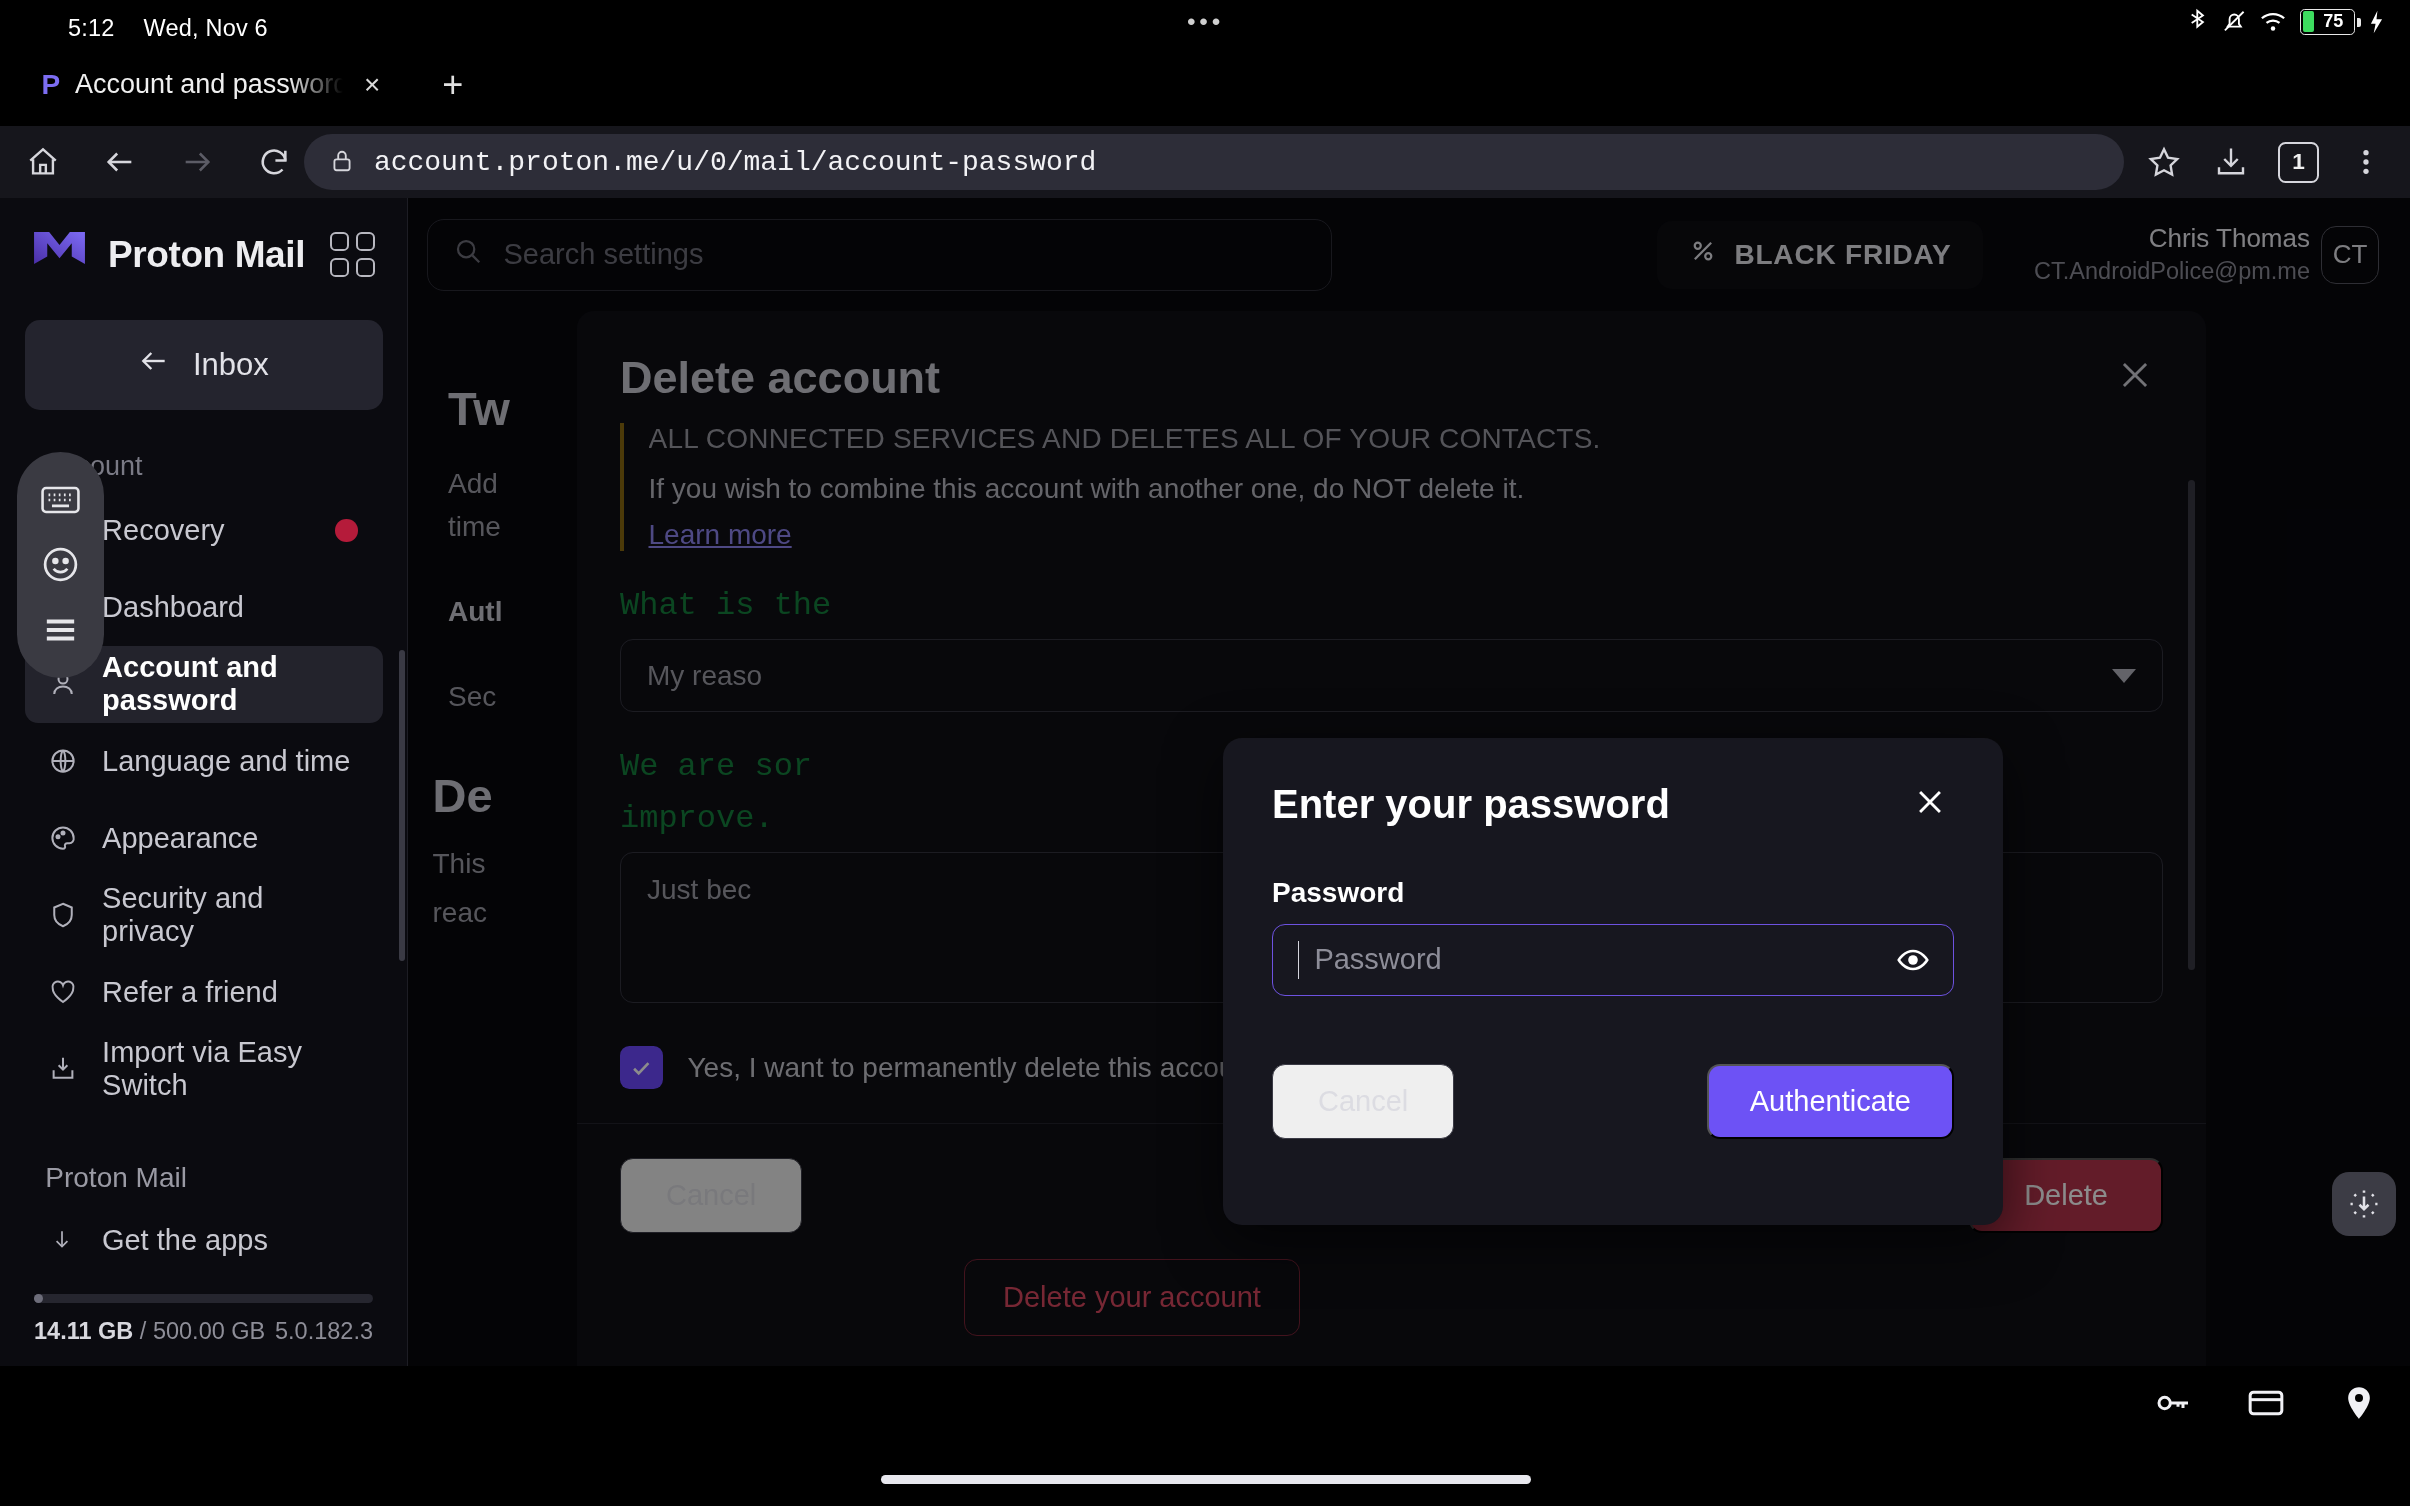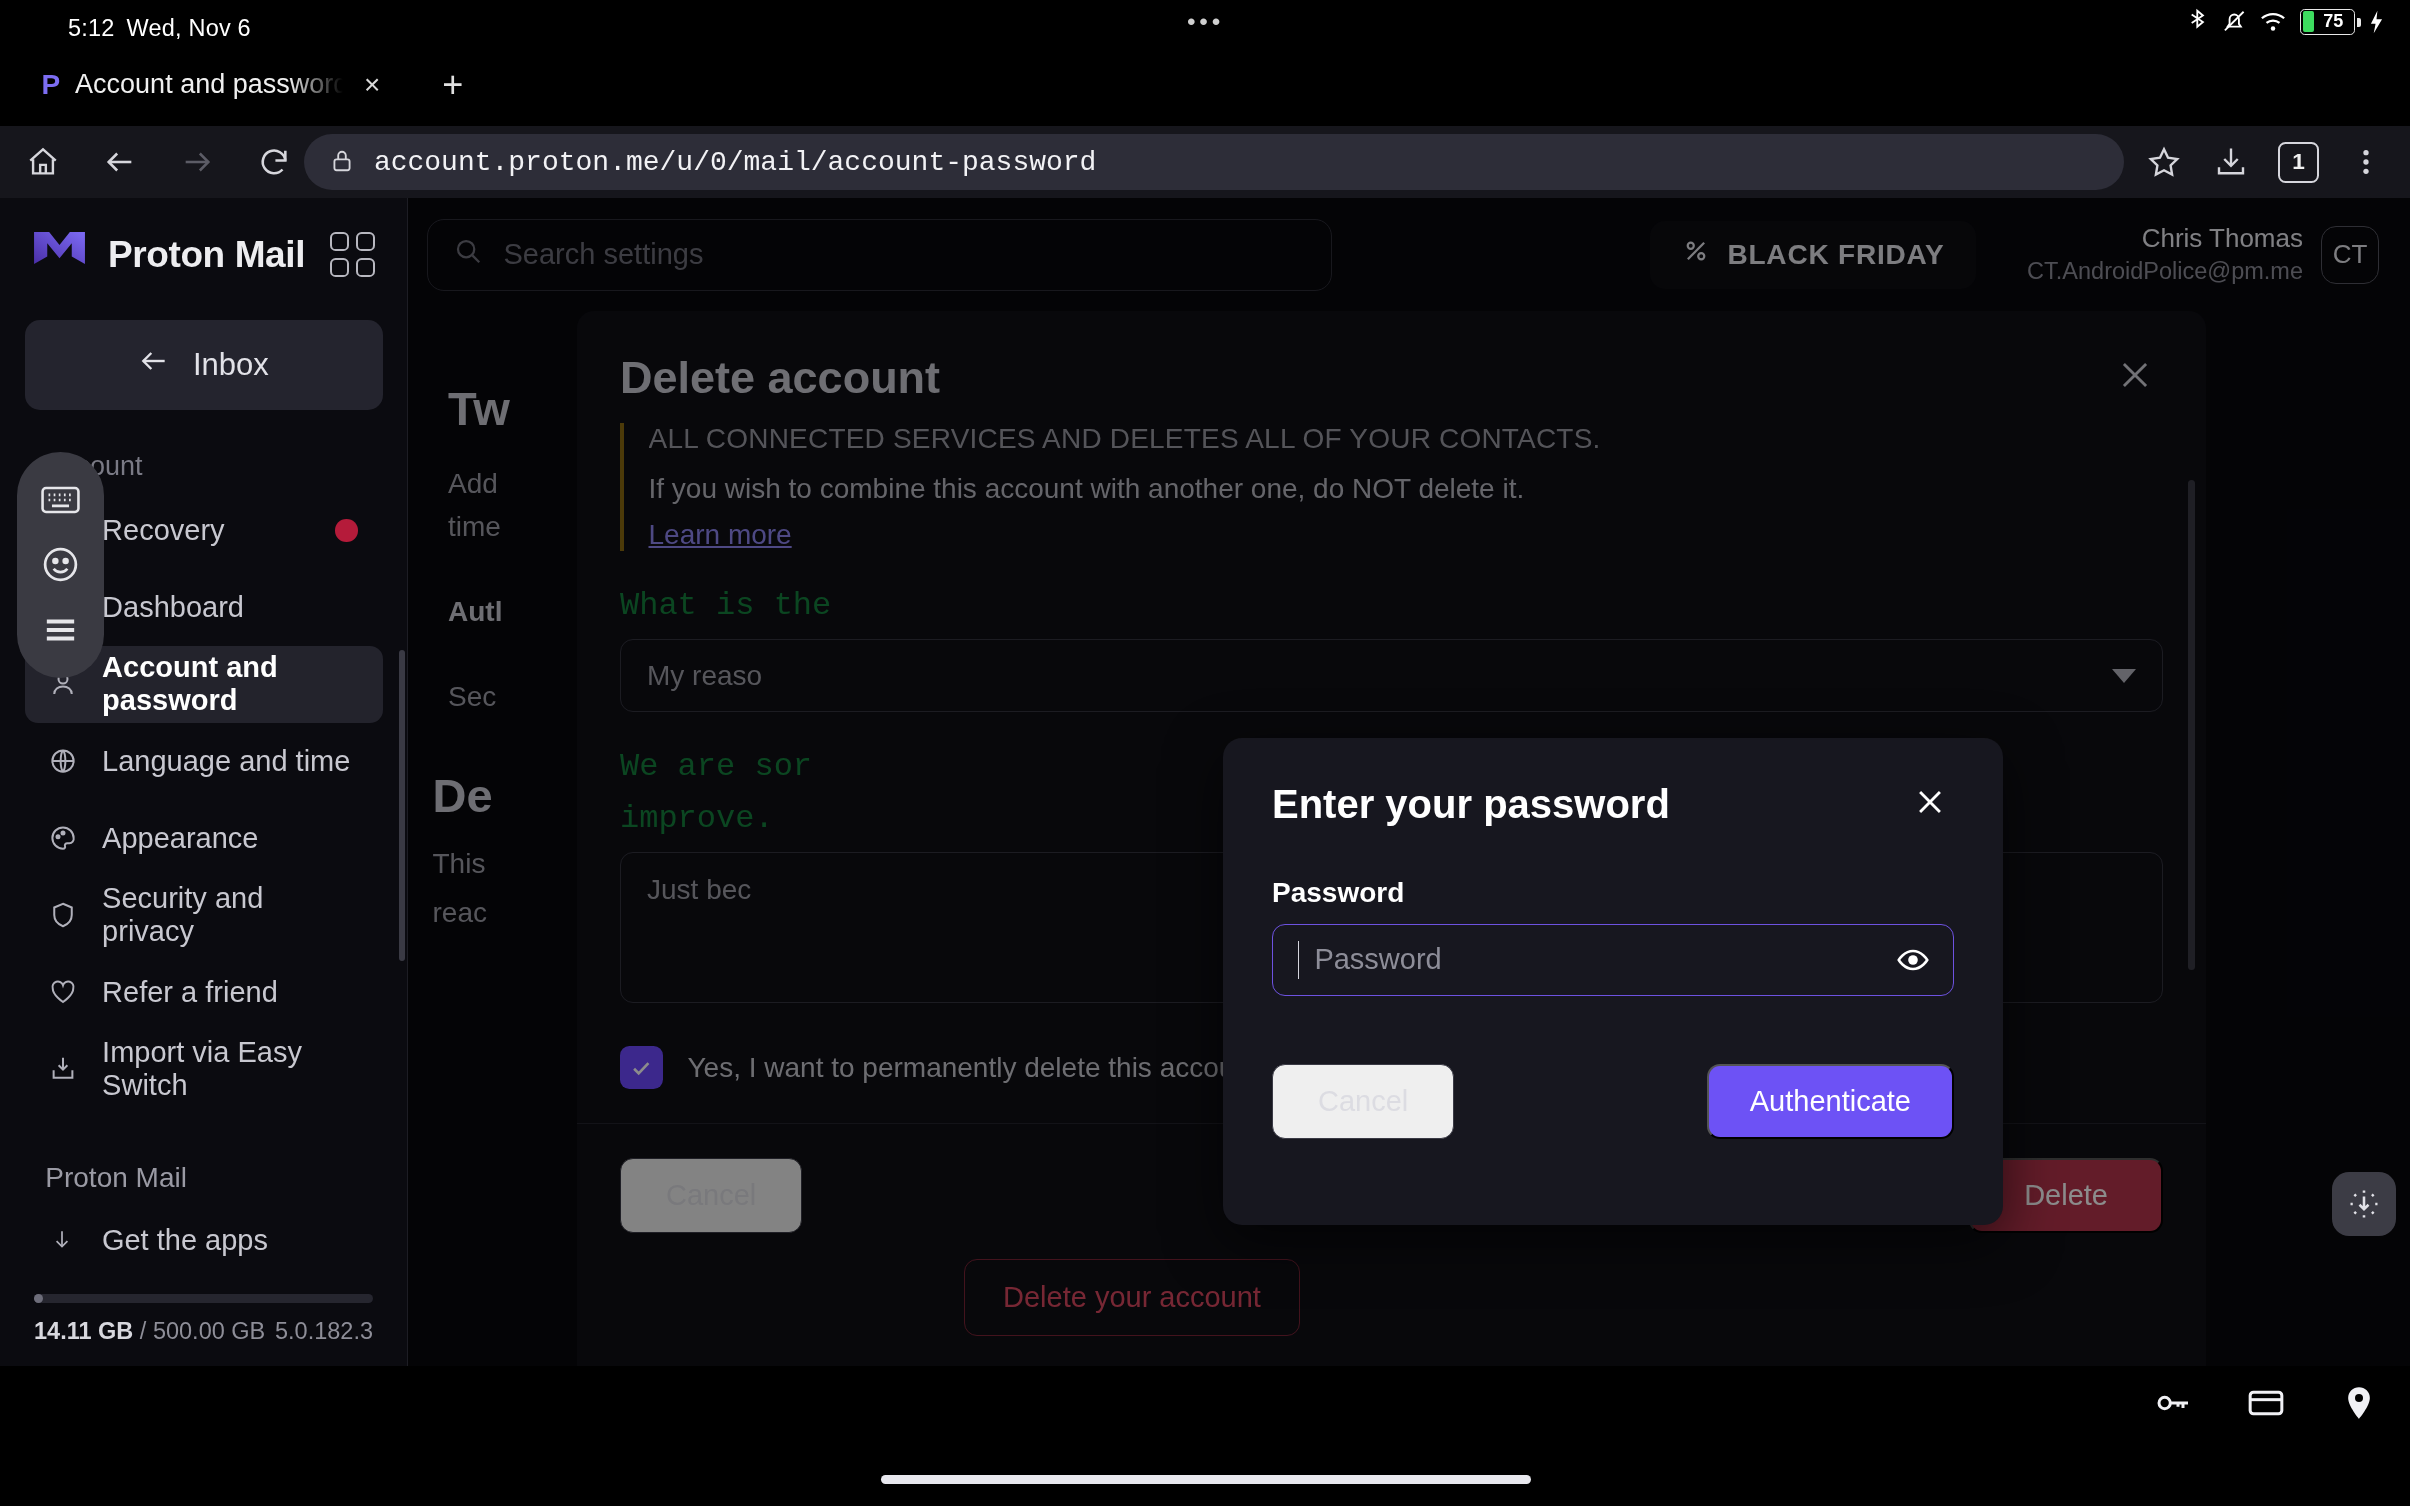--- a/index.html
+++ b/index.html
@@ -9,21 +9,21 @@
     font-family: "Liberation Sans", sans-serif;
     overflow: hidden;
   }
   .screen { position: relative; width: 2411px; height: 1507px; background: #000; }
 
   
   .statusbar {
     position: absolute; top: 0; left: 0; width: 2411px; height: 43px;
     display: flex; align-items: center; color: #fff; z-index: 60;
   }
-  .sb-left { display: flex; align-items: center; gap: 12px; padding-left: 68px; font-size: 23.5px; letter-spacing: 0.2px; margin-top: 13px; }
+  .sb-left { display: flex; align-items: center; gap: 29px; padding-left: 68px; font-size: 23.5px; letter-spacing: 0.2px; margin-top: 13px; }
   .sb-center { position: absolute; left: 50%; transform: translateX(-50%); color: #cfcfcf; font-size: 24.5px; letter-spacing: 3.8px; }
   .sb-right { margin-left: auto; display: flex; align-items: center; gap: 13px; padding-right: 26px; }
   .sb-right svg { display: block; }
   .battery {
     display: inline-flex; align-items: center; justify-content: center;
     border: 1.9px solid #e8e8e8; border-radius: 4.7px; width: 55px; height: 26px;
     position: relative; font-size: 18px; color: #fff; font-weight: 700;
   }
   .battery::after { content: ""; position: absolute; right: -6.6px; top: 8.5px; width: 3.8px; height: 9.4px; background: #e8e8e8; border-radius: 0 1.9px 1.9px 0; }
   .battery .fill { position: absolute; left: 1.9px; top: 1.9px; bottom: 1.9px; width: 11.3px; background: #3ddc5f; border-radius: 1.9px; }
@@ -107,21 +107,21 @@
   .search-box {
     width: 905px; height: 72px; border: 1.9px solid #2c2c36; border-radius: 17px;
     display: flex; align-items: center; gap: 21px; padding: 0 24.5px; color: #6e6e79;
     font-size: 29px;
   }
   .promo {
     margin-left: auto; height: 68px; background: #0d0d12; border-radius: 15px;
     display: flex; align-items: center; gap: 17px; padding: 0 32px;
     color: #e4e4ea; font-size: 28px; font-weight: 700; letter-spacing: 0.8px;
   }
-  .user { display: flex; align-items: center; gap: 18px; margin-left: 28px; }
+  .user { display: flex; align-items: center; gap: 11px; margin-left: 28px; }
   .user-txt { text-align: right; line-height: 1.35; }
   .user-name { color: #e9e9ef; font-size: 26px; }
   .user-mail { color: #8d8d98; font-size: 23.5px; }
   .avatar {
     width: 58px; height: 58px; border: 1.9px solid #55555f; border-radius: 15px;
     display: flex; align-items: center; justify-content: center;
     color: #e4e4ea; font-size: 26px;
   }
 
   

